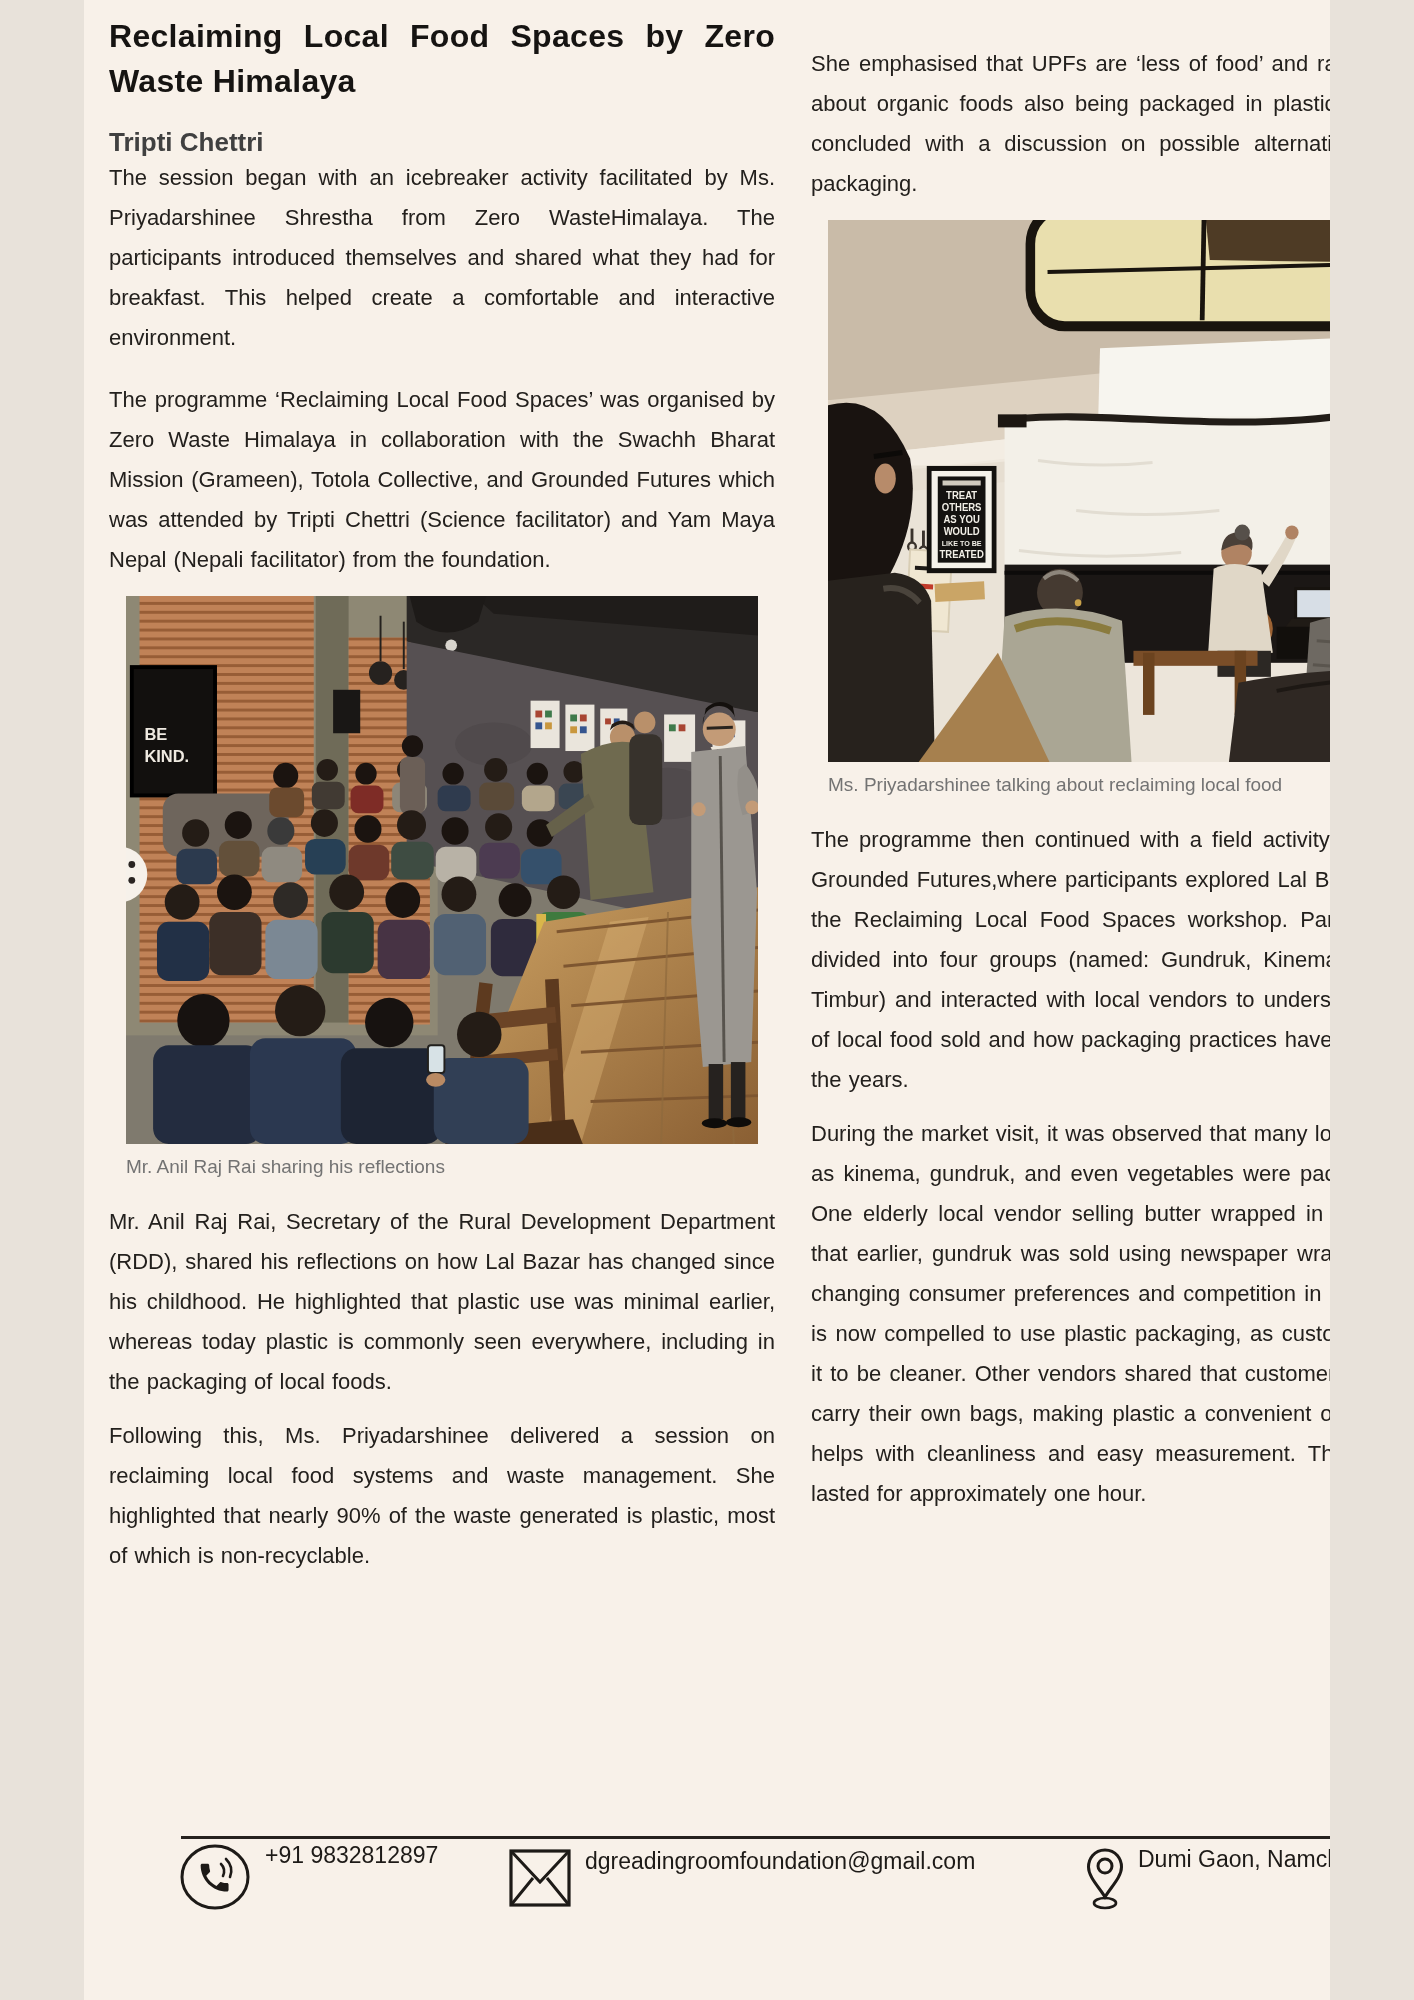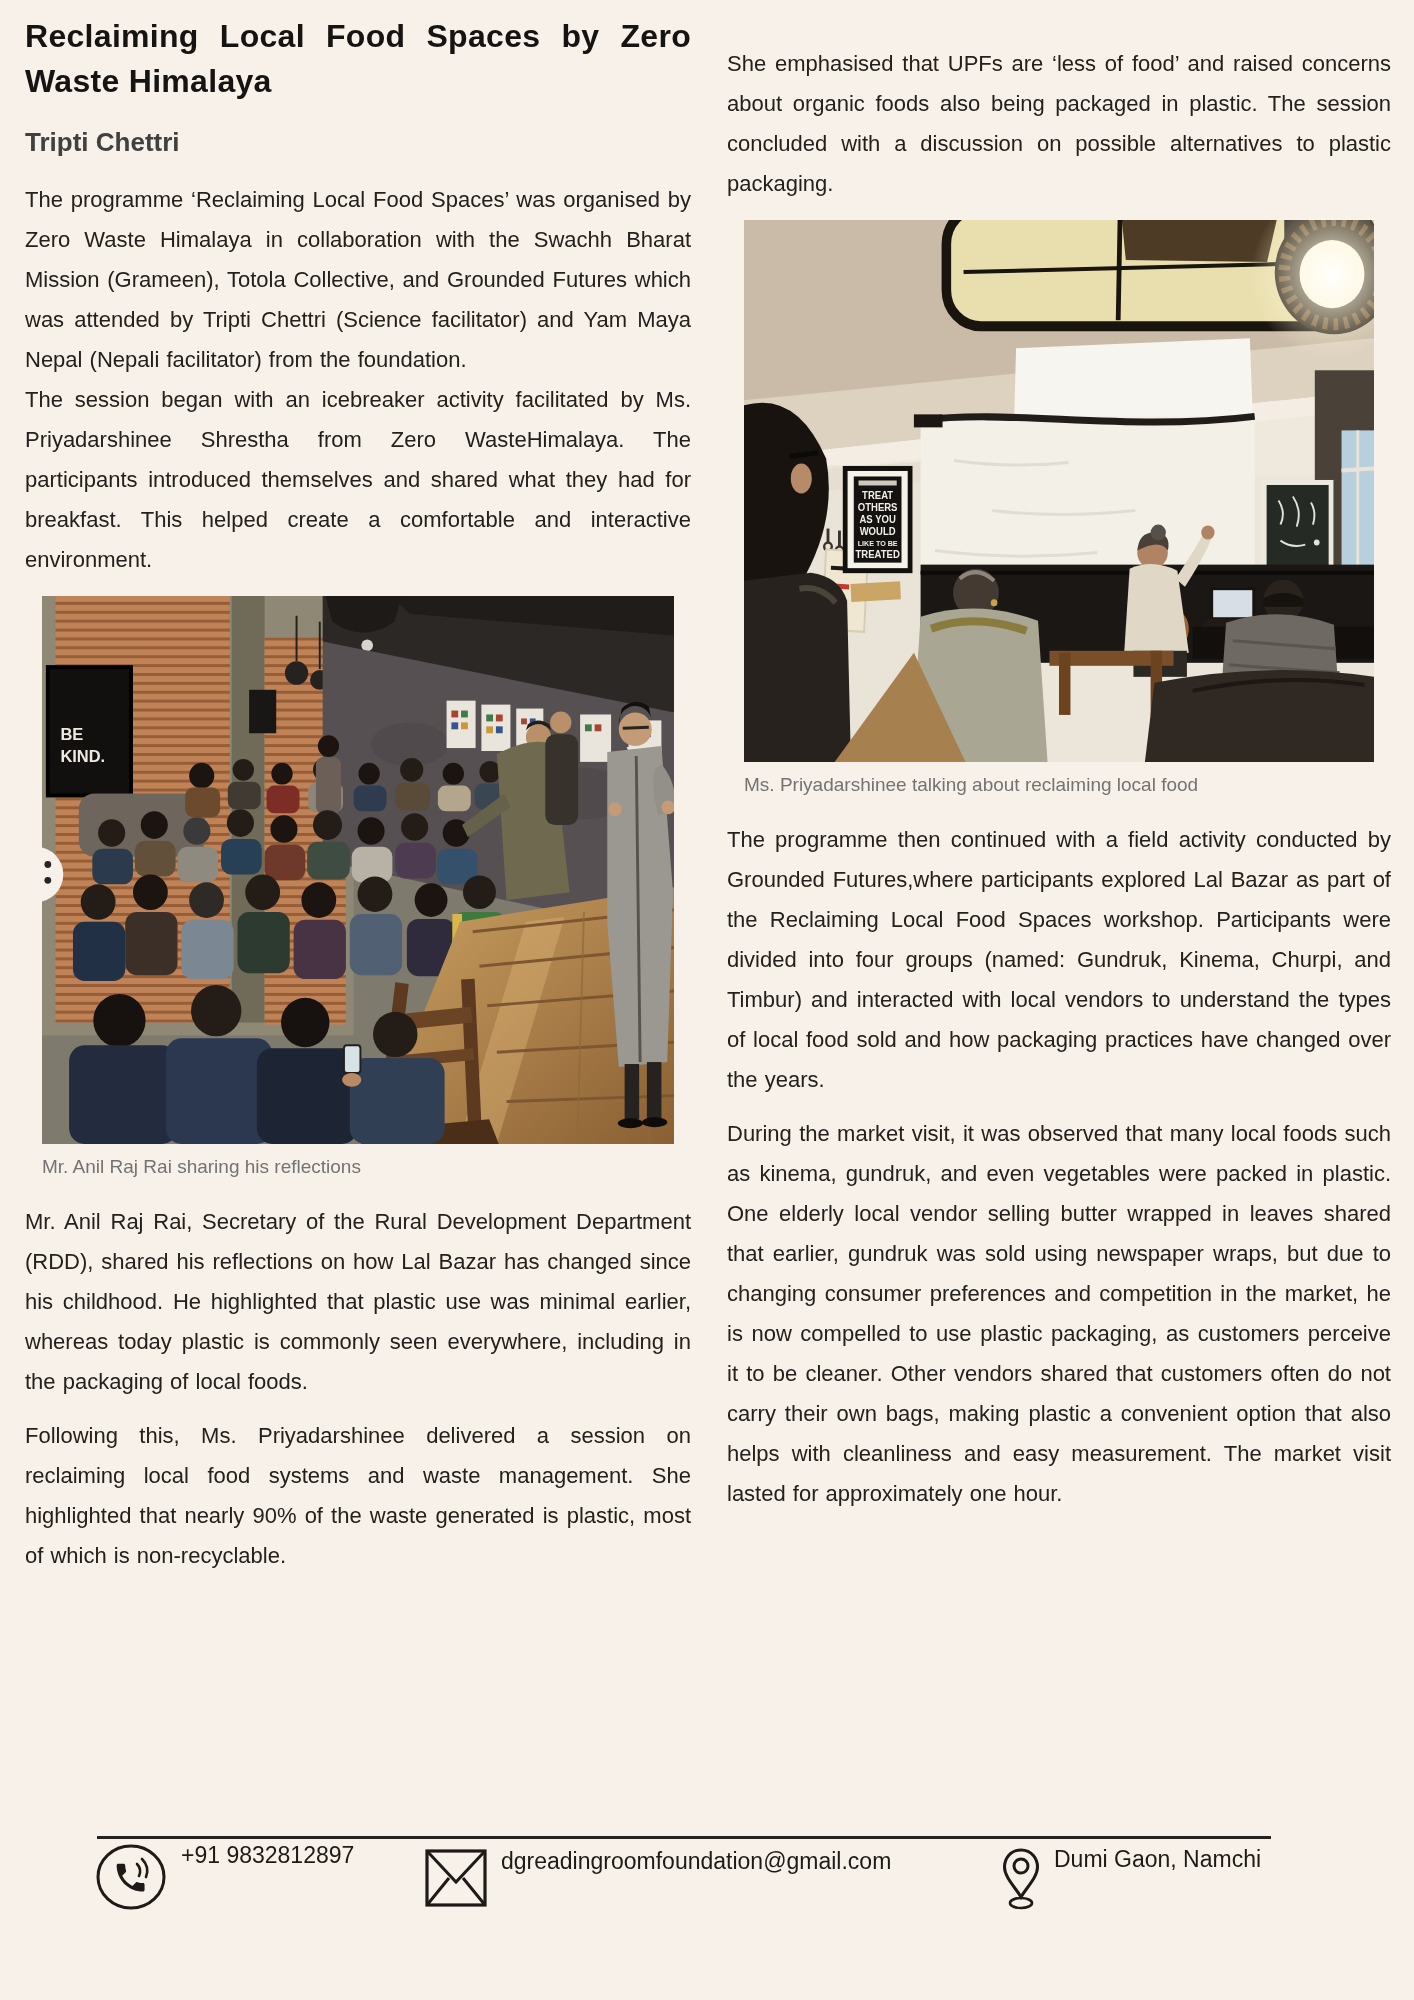--- a/index.html
+++ b/index.html
@@ -1,17 +1,17 @@
 <!DOCTYPE html>
 <html><head>
 <meta charset="utf-8">
 <style>
   html,body{margin:0;padding:0;background:#e8e2da;}
   .page{
-    position:relative;width:1414px;height:2000px;background:#f8f1e9;
+    position:relative;width:1246px;height:2000px;background:#f8f1e9;
     font-family:"Liberation Sans",sans-serif;color:#23201d;overflow:hidden;
     margin:0 auto;
   }
   .col{position:absolute;}
   .col-left{left:25px;top:14px;width:666px;}
   .col-right{left:727px;top:30px;width:664px;}
   .title{font-size:32px;font-weight:bold;line-height:1.42;letter-spacing:.3px;text-align:justify;color:#161412;margin:0;}
   .author{font-size:26px;font-weight:bold;margin-top:22px;color:#404040;}
   .bp{font-size:22px;line-height:40px;text-align:justify;margin:0;font-weight:400;word-spacing:1px;}
   .mt14{margin-top:14px;} .mt22{margin-top:22px;} .mt24{margin-top:24px;}
@@ -27,22 +27,22 @@
   .contact svg{display:block;}
 </style>
 </head>
 <body>
 
 <div class="page">
 
   <div class="col col-left">
     <h1 class="title">Reclaiming Local Food Spaces by Zero Waste Himalaya</h1>
     <div class="author">Tripti Chettri</div>
+    <p class="bp">The session began with an icebreaker activity facilitated by Ms. Priyadarshinee Shrestha from Zero WasteHimalaya. The participants introduced themselves and shared what they had for breakfast. This helped create a comfortable and interactive environment.</p>
     <p class="bp mt22">The programme ‘Reclaiming Local Food Spaces’ was organised by Zero Waste Himalaya in collaboration with the Swachh Bharat Mission (Grameen), Totola Collective, and Grounded Futures which was attended by Tripti Chettri (Science facilitator) and Yam Maya Nepal (Nepali facilitator) from the foundation.</p>
-    <p class="bp">The session began with an icebreaker activity facilitated by Ms. Priyadarshinee Shrestha from Zero WasteHimalaya. The participants introduced themselves and shared what they had for breakfast. This helped create a comfortable and interactive environment.</p>
 
     <figure>
       <svg viewBox="0 0 653 555" height="548" preserveAspectRatio="none">
         <defs>
           <pattern id="blinds" width="10" height="9" patternUnits="userSpaceOnUse">
             <rect width="10" height="9" fill="#c08257"></rect>
             <rect y="6" width="10" height="3" fill="#975d36"></rect>
           </pattern>
           <linearGradient id="floorL" x1="0" y1="0" x2="1" y2="1">
             <stop offset="0" stop-color="#cda263"></stop>

